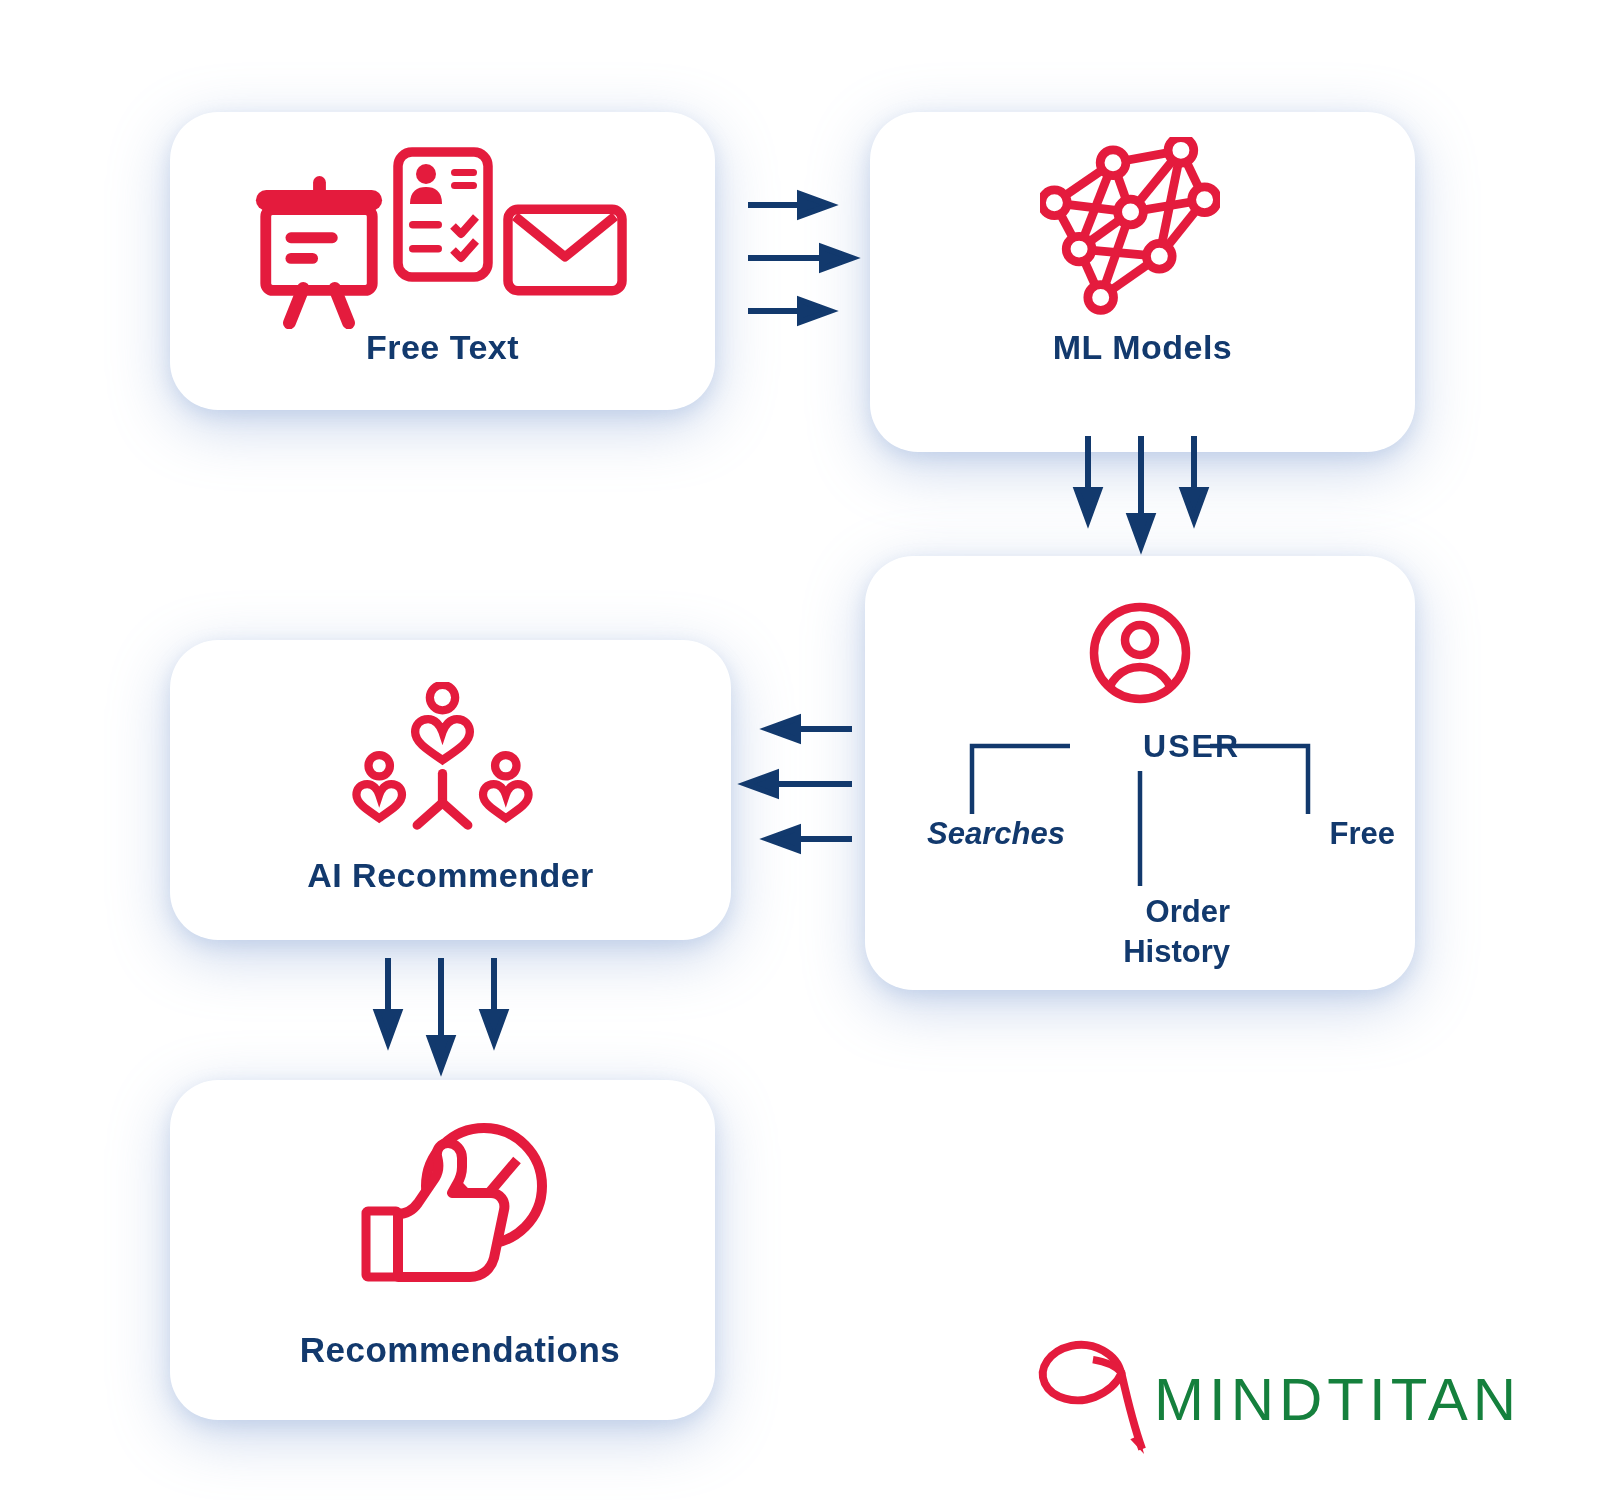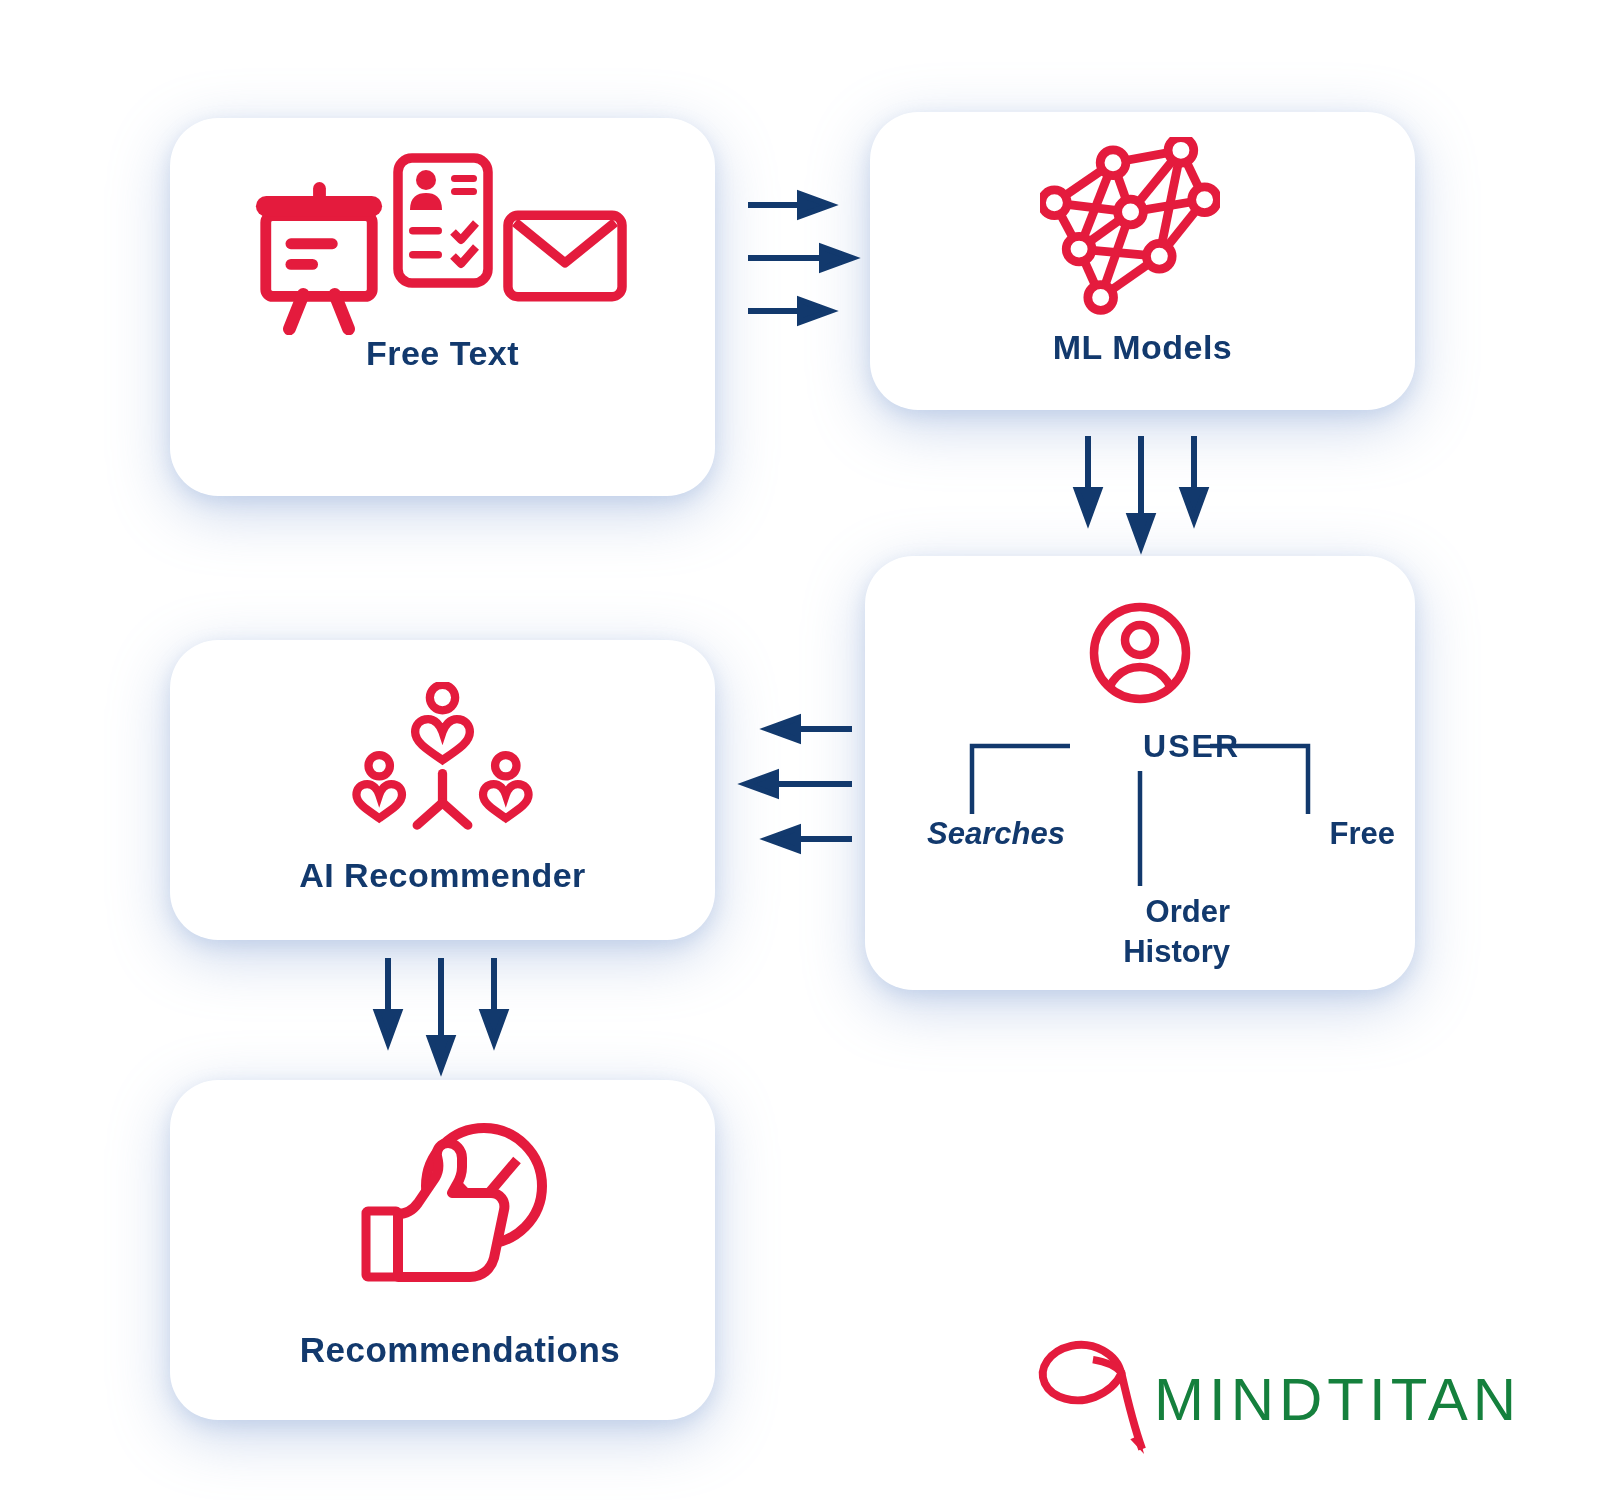--- a/index.html
+++ b/index.html
@@ -26,21 +26,21 @@
     padding-top:6px;
   }
   .logo-mind{color:#15803d;}
   .logo-titan{color:#15803d;}
 </style>
 </head>
 <body>
 
 <div id="stage">
 
-  <div class="card" style="left:170px;top:112px;width:545px;height:378px;margin-top:6px;">
+  <div class="card" style="left:170px;top:112px;width:545px;height:298px;">
 
     <svg class="abs" style="left:80px;top:64px;" width="138" height="153" viewBox="0 0 140 155">
       <rect x="64" y="0" width="13" height="22" rx="6.5" fill="#e41b3d"></rect>
       <rect x="16" y="34" width="108" height="82" rx="7" fill="none" stroke="#e41b3d" stroke-width="11"></rect>
       <rect x="6" y="14" width="128" height="21" rx="10.5" fill="#e41b3d"></rect>
       <rect x="36" y="57" width="53" height="11" rx="5.5" fill="#e41b3d"></rect>
       <rect x="36" y="78" width="33" height="11" rx="5.5" fill="#e41b3d"></rect>
       <line x1="54" y1="114" x2="40" y2="149" stroke="#e41b3d" stroke-width="13" stroke-linecap="round"></line>
       <line x1="86" y1="114" x2="100" y2="149" stroke="#e41b3d" stroke-width="13" stroke-linecap="round"></line>
     </svg>
@@ -57,21 +57,21 @@
       <polyline points="60,103 68,111 83,94" fill="none" stroke="#e41b3d" stroke-width="8" stroke-linejoin="round"></polyline>
     </svg>
 
     <svg class="abs" style="left:333px;top:92px;" width="124" height="92" viewBox="0 0 125 92">
       <rect x="5" y="5" width="115" height="82" rx="10" fill="none" stroke="#e41b3d" stroke-width="9.5"></rect>
       <path d="M12 12 L62.5 53 L113 12" fill="none" stroke="#e41b3d" stroke-width="9.5" stroke-linejoin="round"></path>
     </svg>
     <div class="card-label" style="top:216px;">Free Text</div>
   </div>
 
-  <div class="card" style="left:870px;top:112px;width:545px;height:298px;">
+  <div class="card" style="left:870px;top:112px;width:545px;height:340px;">
     <svg class="abs" style="left:170px;top:25px;" width="180" height="180" viewBox="0 0 175 175">
       <g stroke="#e41b3d" stroke-width="8.5">
         <line x1="71" y1="25" x2="137" y2="13"></line>
           <line x1="71" y1="25" x2="14" y2="64"></line>
         <line x1="71" y1="25" x2="88" y2="73"></line>
           <line x1="71" y1="25" x2="38" y2="109"></line>
         <line x1="137" y1="13" x2="160" y2="61"></line>
           <line x1="137" y1="13" x2="88" y2="73"></line>
         <line x1="137" y1="13" x2="116" y2="116"></line>
           <line x1="14" y1="64" x2="88" y2="73"></line>
@@ -116,21 +116,21 @@
         <path d="M345 190 H443 V258"></path>
         <path d="M275 215 V330"></path>
       </g>
     </svg>
     <div class="tree-label" style="left:175px;width:200px;top:172px;font-size:32px;letter-spacing:2px;">USER</div>
     <div class="tree-label" style="left:20px;width:180px;top:260px;font-style:italic;">Searches</div>
     <div class="tree-label" style="left:350px;width:180px;top:260px;">Free</div>
     <div class="tree-label" style="left:185px;width:180px;top:336px;line-height:1.3;">Order History</div>
   </div>
 
-  <div class="card" style="left:170px;top:640px;width:545px;height:300px;">
+  <div class="card" style="left:170px;top:640px;width:545px;height:300px;padding-left:16px;">
     <svg class="abs" style="left:180px;top:42px;" width="185" height="150" viewBox="0 0 190 154">
       <defs>
         <path id="heart" d="M0 12 C -3 3 -10 -5 -19 -5 C -30 -5 -36 3 -36 12 C -36 25 -22 34 0 49 C 22 34 36 25 36 12 C 36 3 30 -5 19 -5 C 10 -5 3 3 0 12 Z"></path>
       </defs>
 
       <circle cx="95" cy="16" r="13" fill="none" stroke="#e41b3d" stroke-width="8.5"></circle>
       <use href="#heart" transform="translate(95,42) scale(0.78)" fill="none" stroke="#e41b3d" stroke-width="11"></use>
 
       <g fill="none" stroke="#e41b3d" stroke-width="9.5" stroke-linecap="round">
         <line x1="95" y1="94" x2="95" y2="124"></line>

